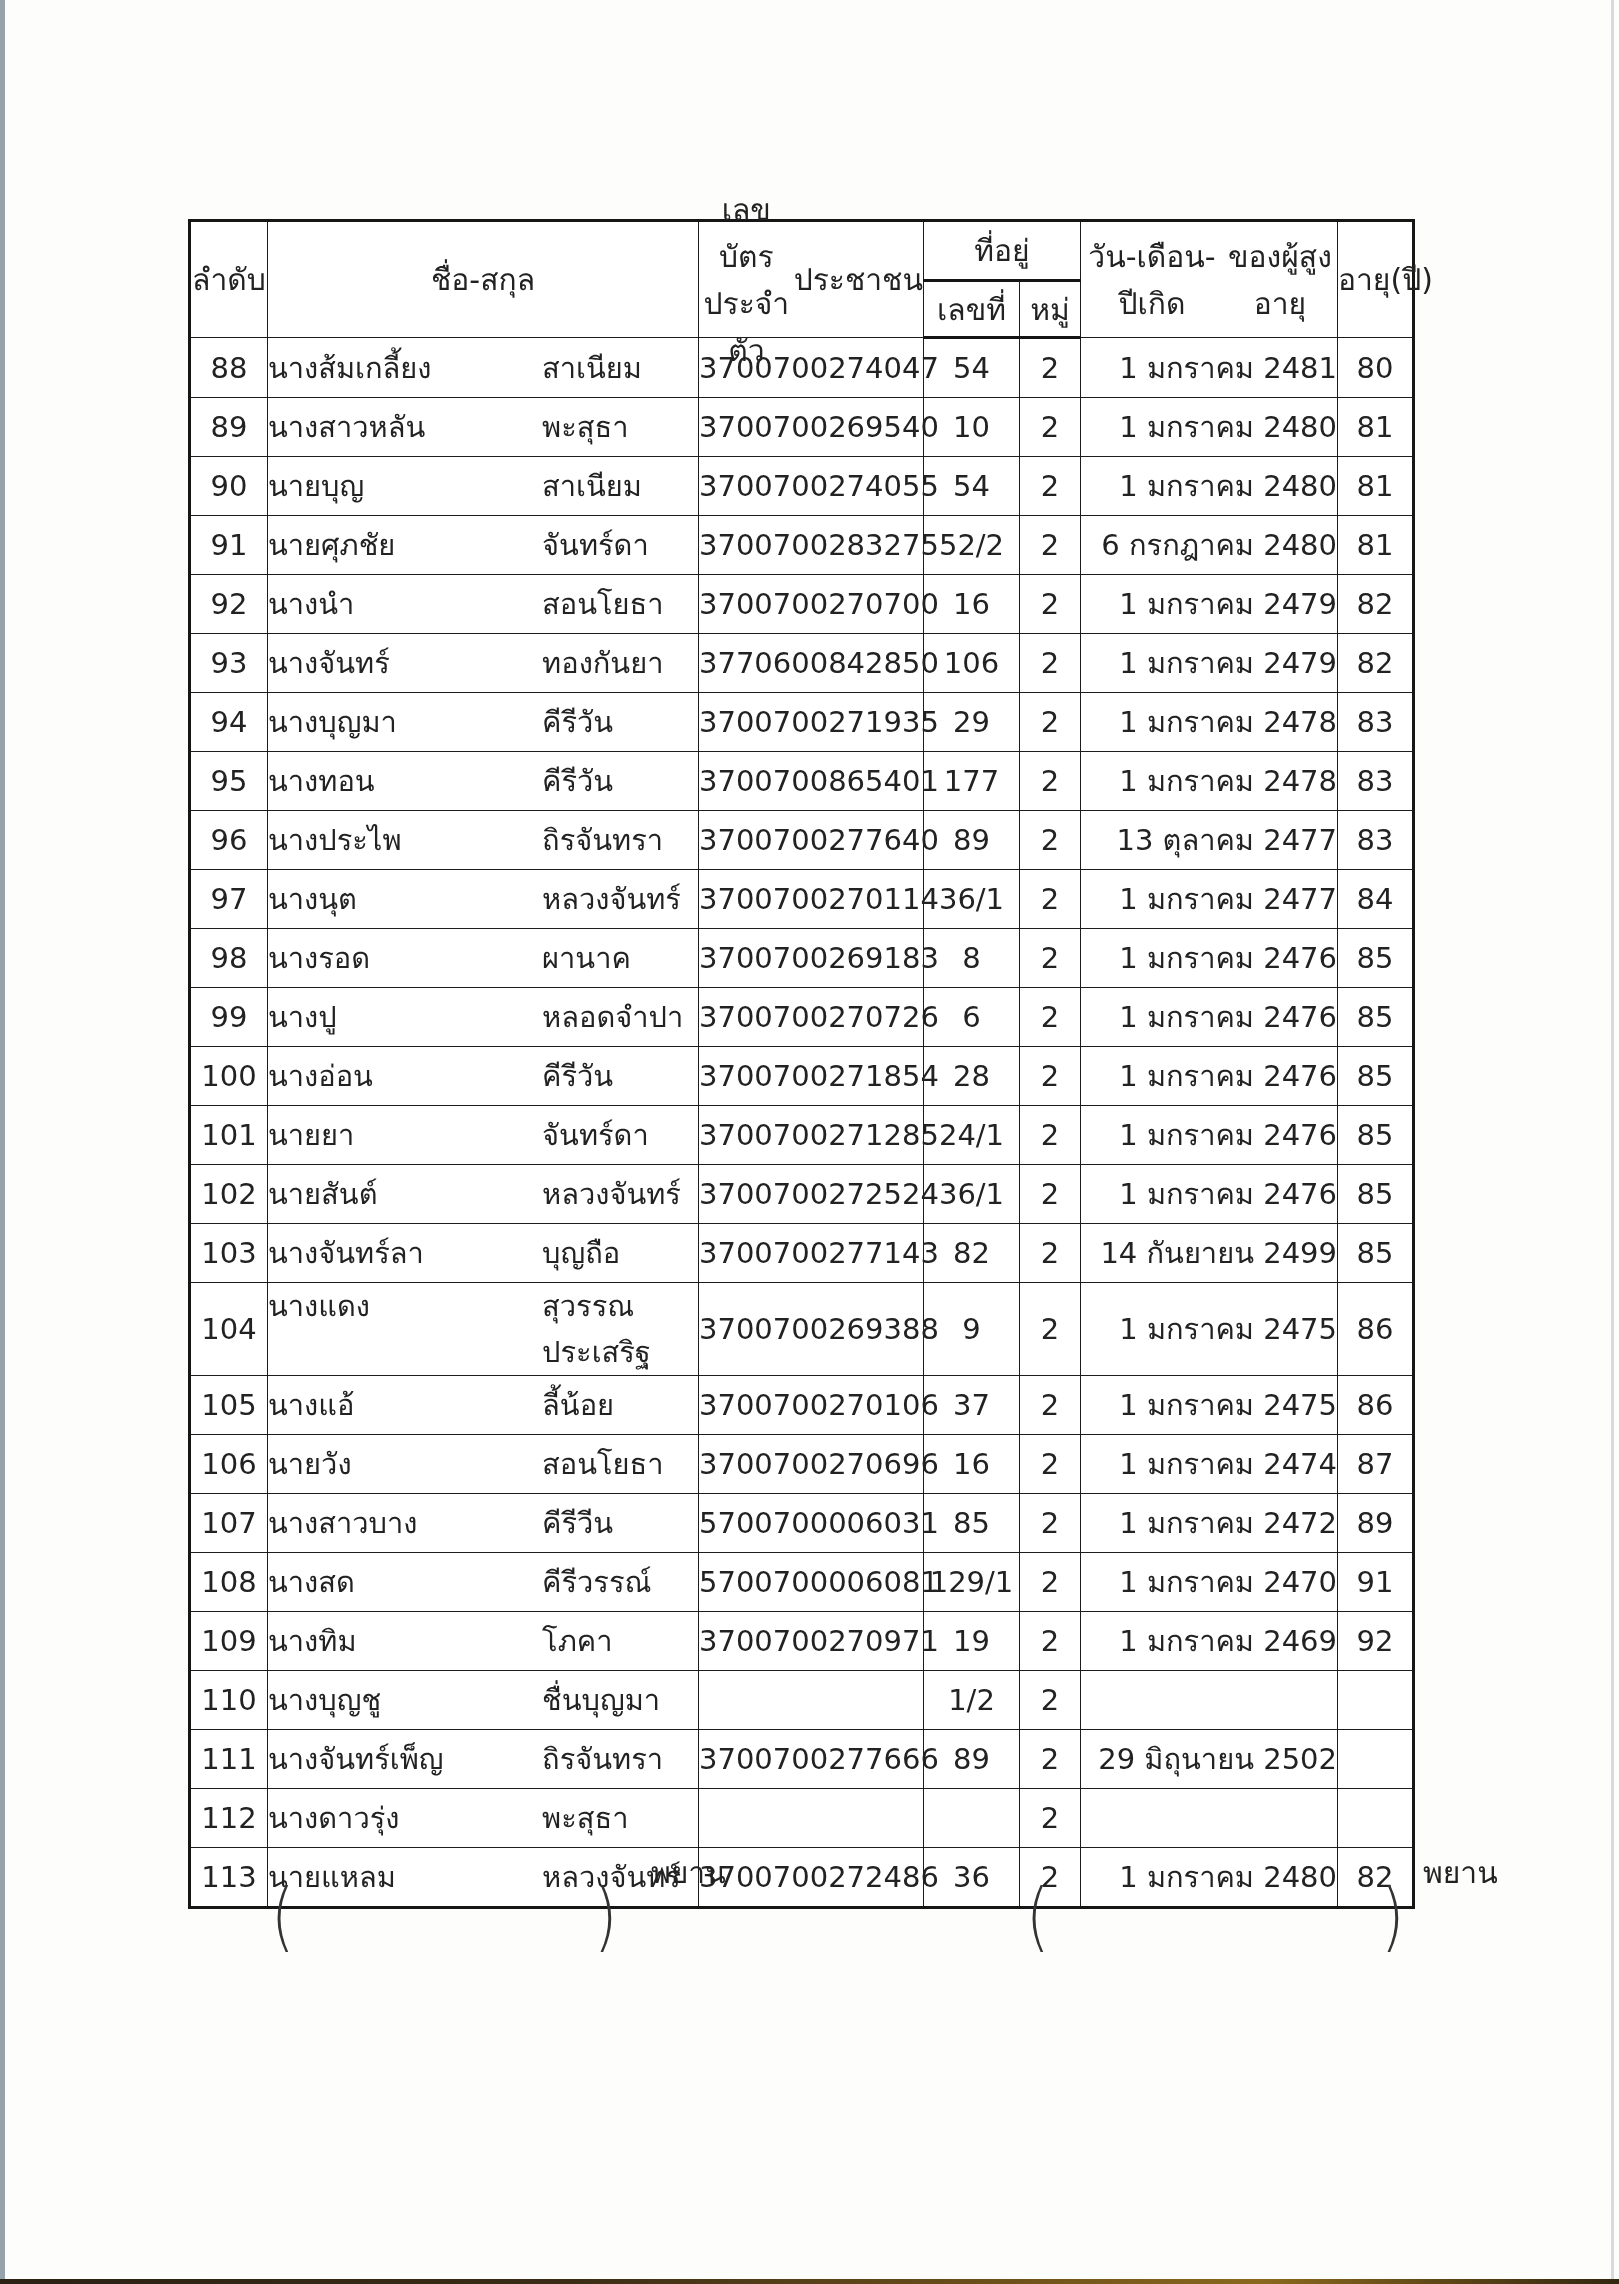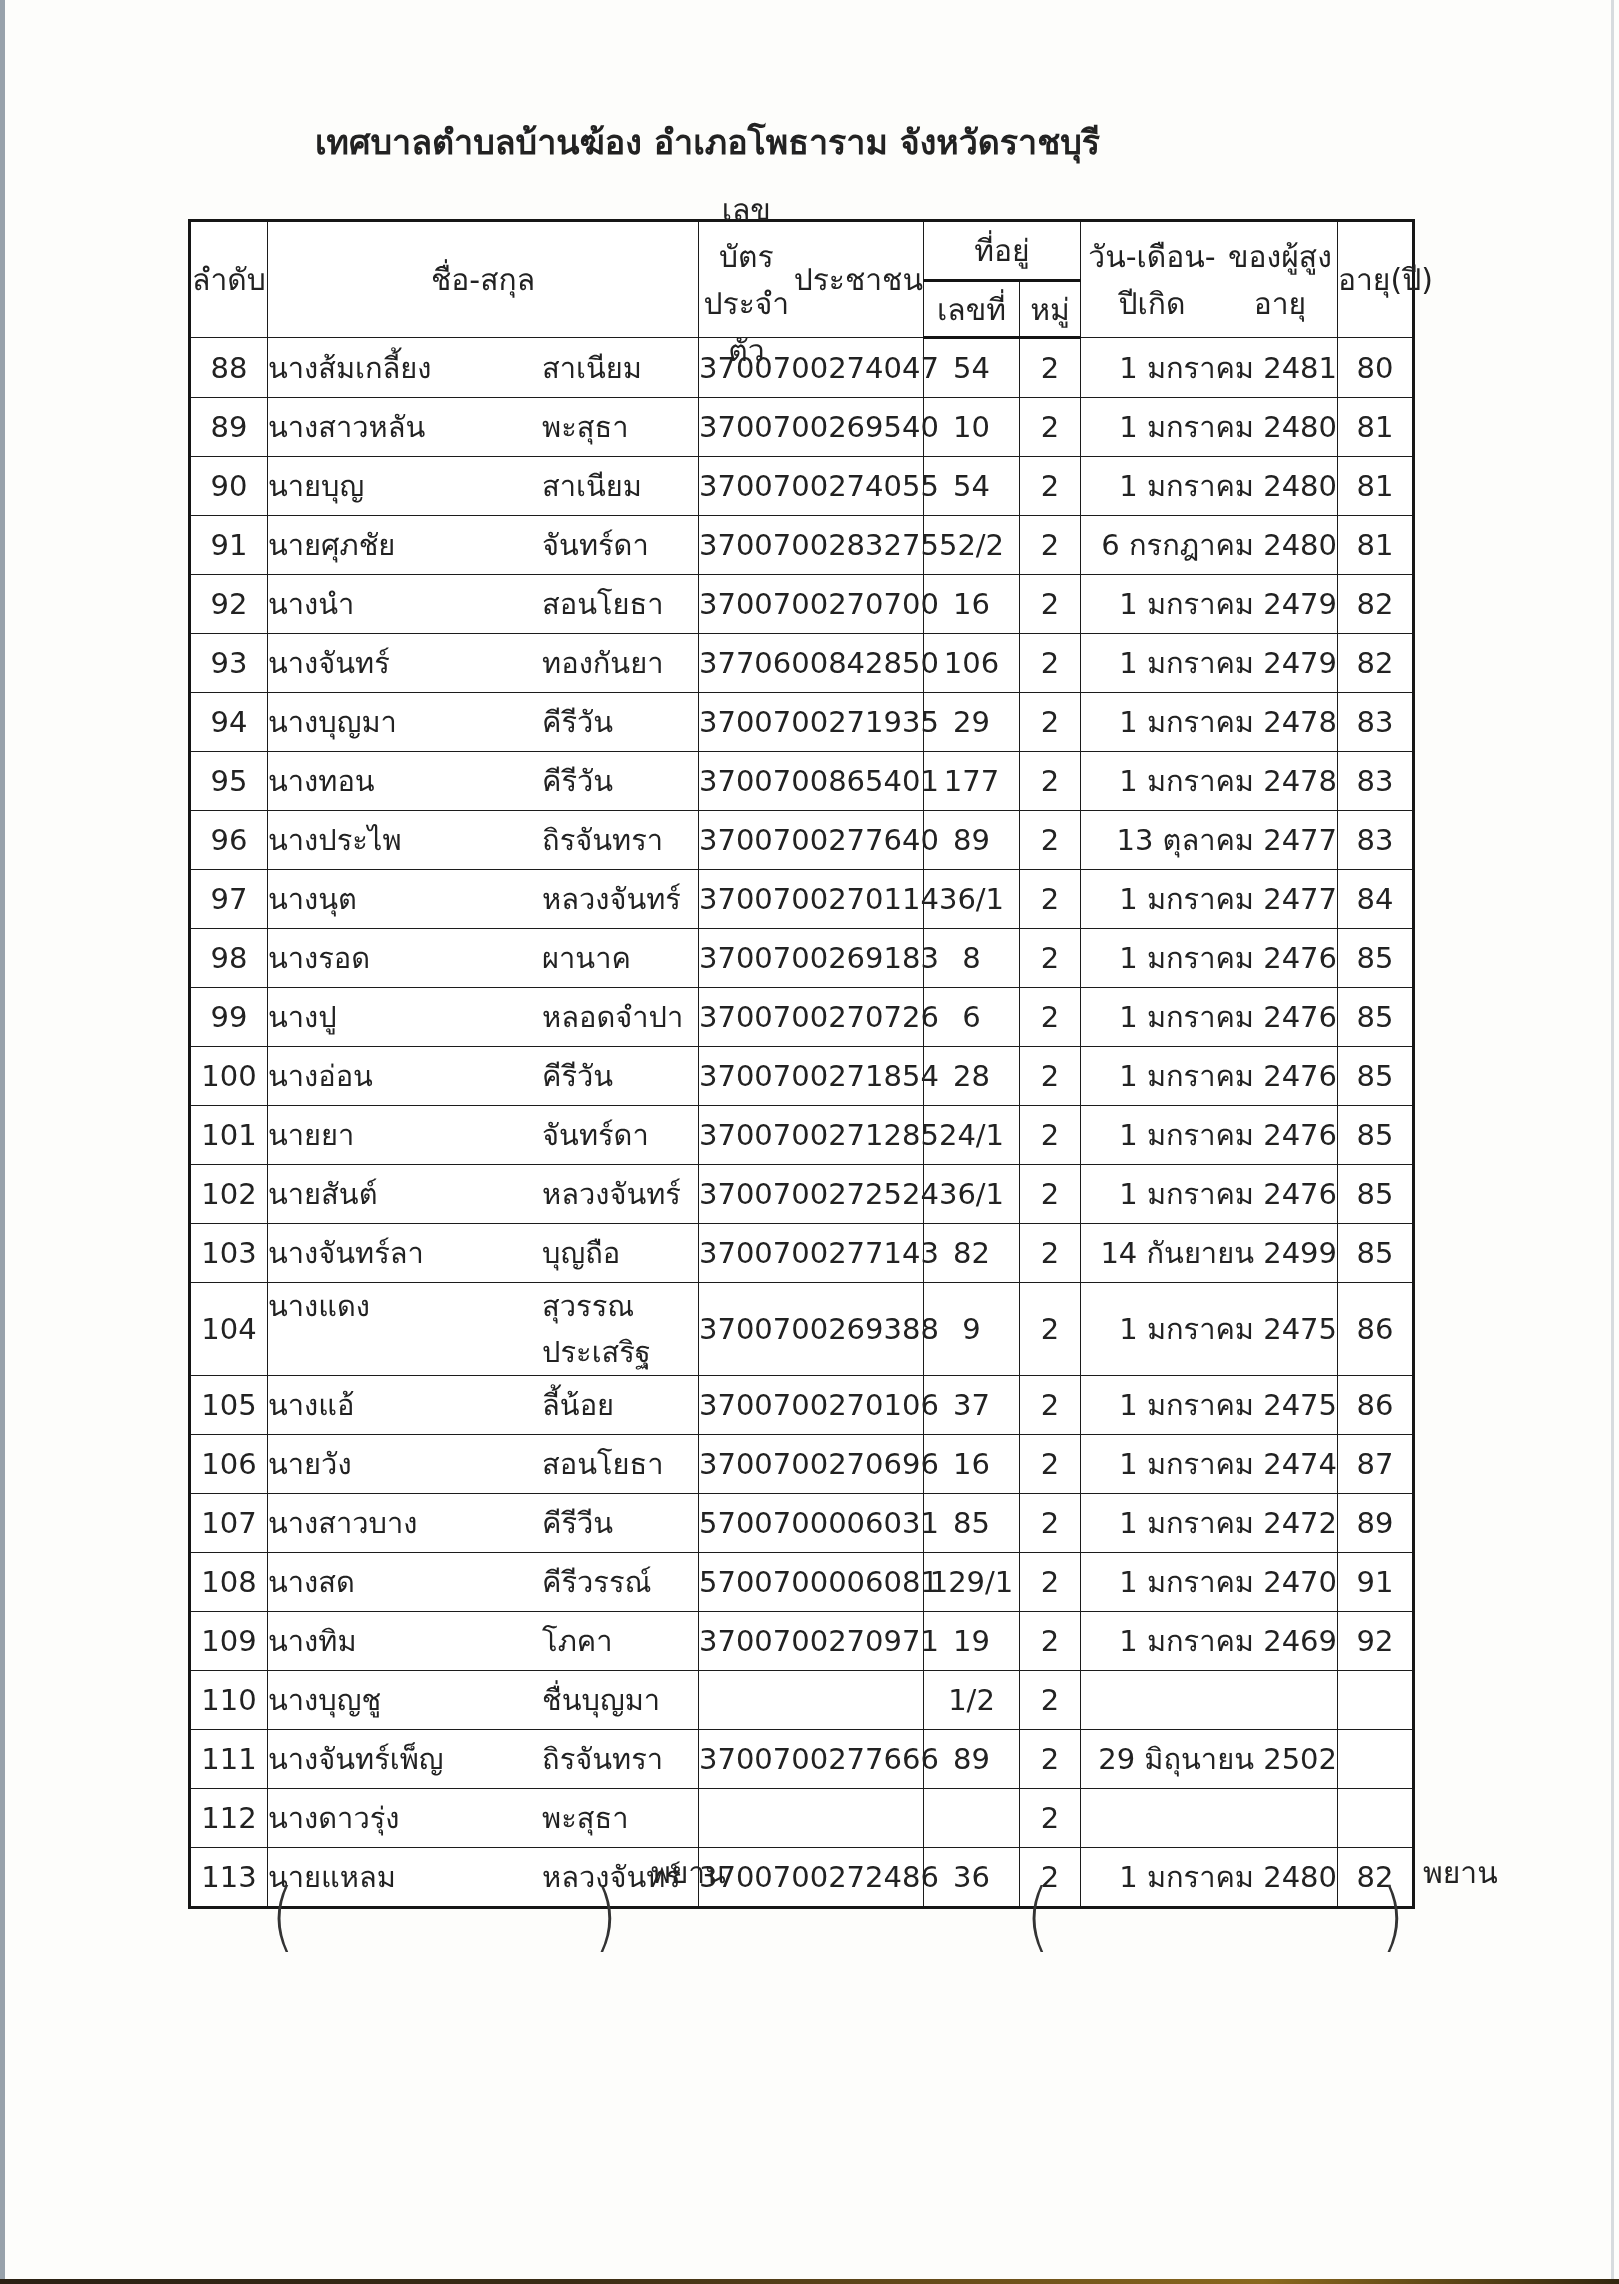--- a/index.html
+++ b/index.html
@@ -71,21 +71,20 @@
   .p1{left:271px;} .p2{left:594px;} .p3{left:1026px;} .p4{left:1381px;}
 </style>
 </head>
 <body>
 
 <div class="page">
   <div class="edge-left"></div>
   <div class="edge-right"></div>
   <div class="edge-bottom"></div>
 
-  <div class="title2">เทศบาลตำบลบ้านฆ้อง  อำเภอโพธาราม  จังหวัดราชบุรี</div>
   <div class="budget">งบประมาณ 2562</div>
 
   <table class="roster">
     <colgroup>
       <col class="w-no">
         <col class="w-name">
         <col class="w-id">
       <col class="w-house">
         <col class="w-moo">
         <col class="w-dob">

